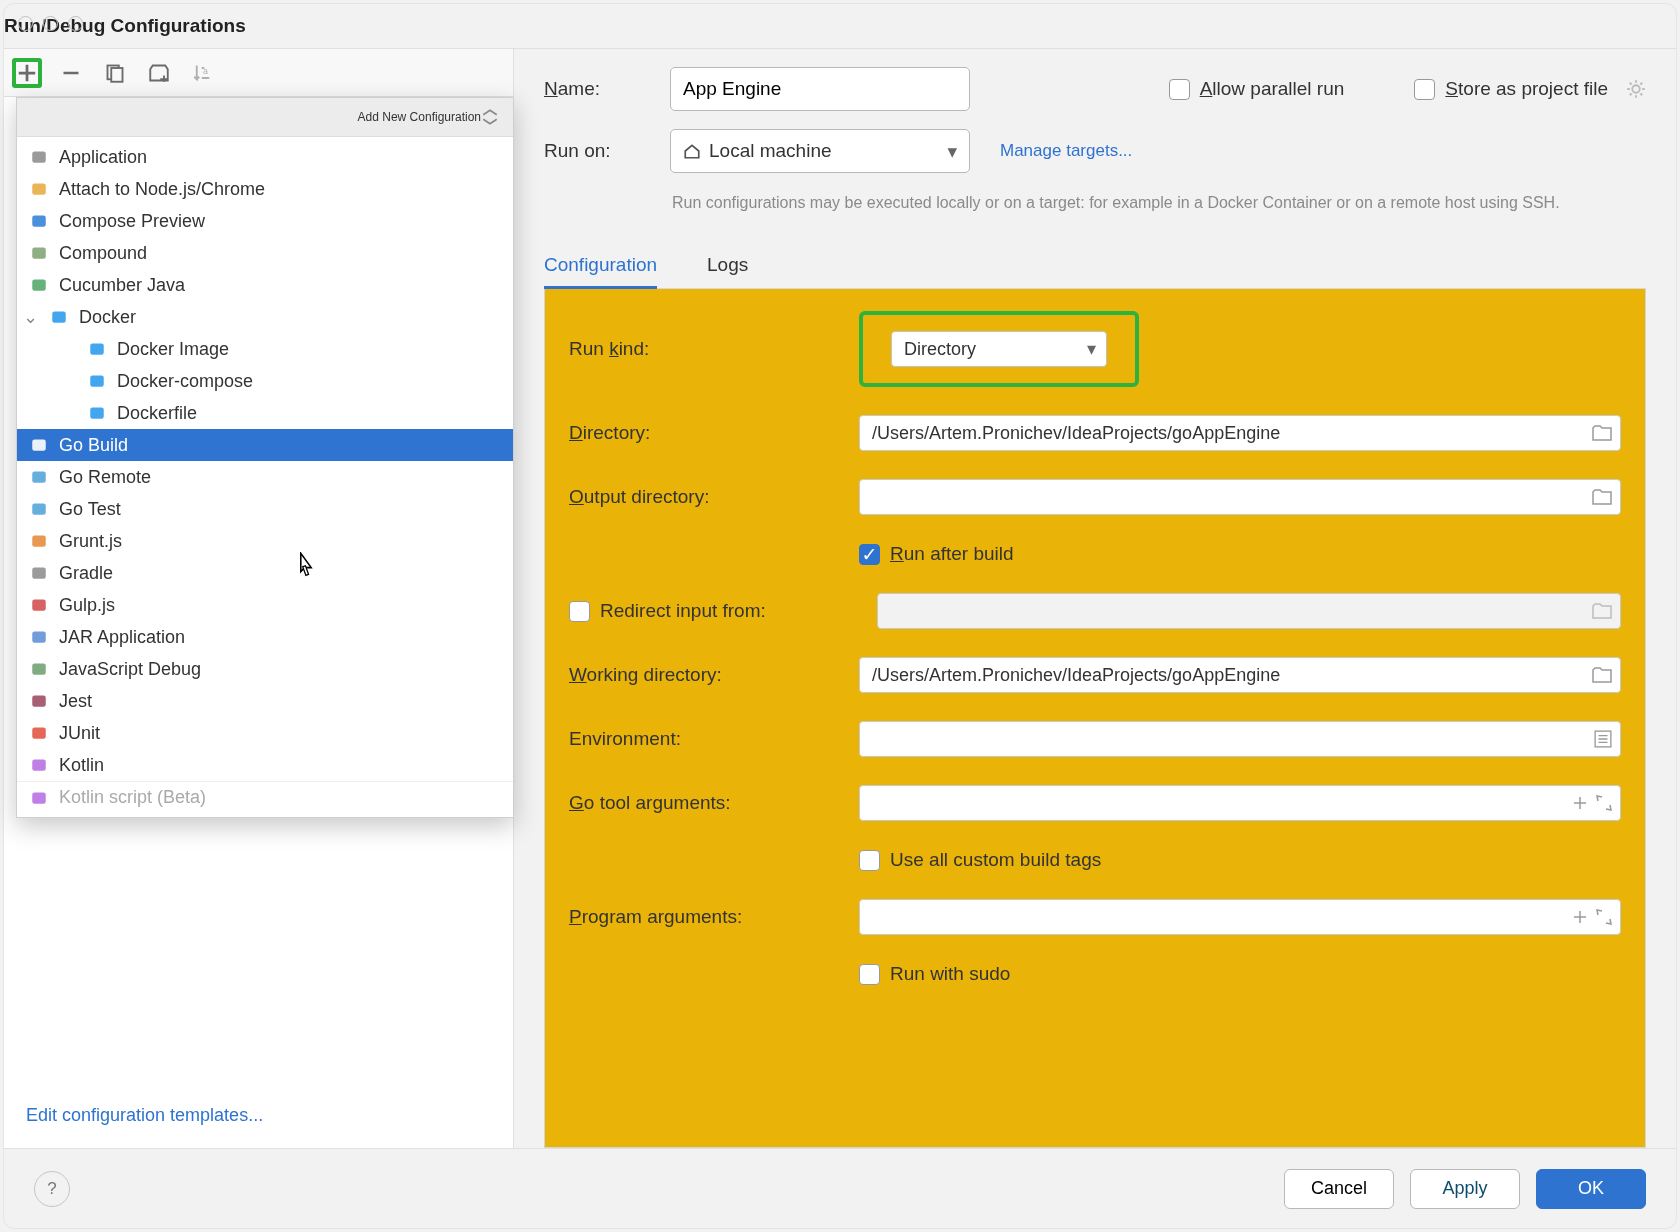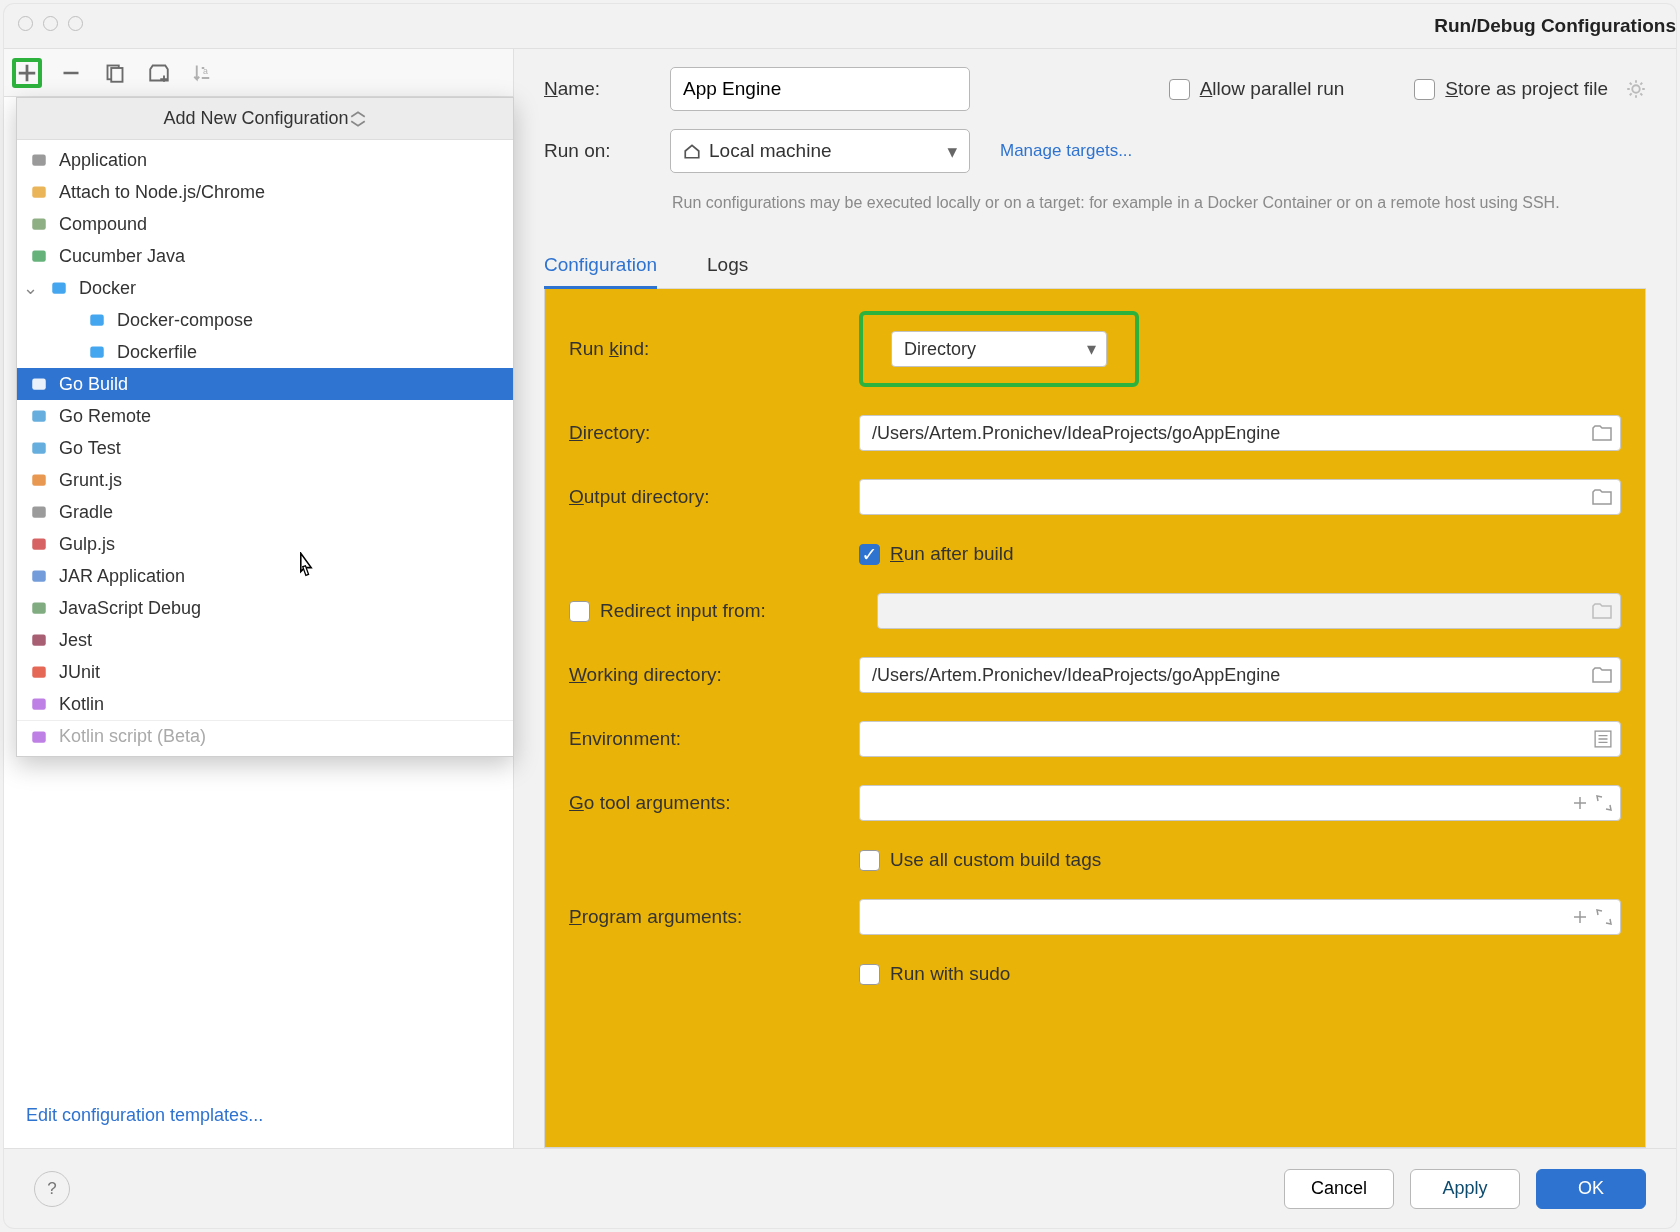--- a/index.html
+++ b/index.html
@@ -25,21 +25,21 @@
   flex-direction: column;
   box-shadow: 0 0 0 1px rgba(0,0,0,0.05);
 }
 
 
 .title-bar {
   height: 44px;
   position: relative;
   display: flex;
   align-items: center;
-  justify-content: flex-end;
+  justify-content: flex-start;
 }
 .traffic { position: absolute; left: 14px; top: 12px; display: flex; gap: 10px; }
 .traffic span { width: 15px; height: 15px; border-radius: 50%; border: 1px solid #bfbfbf; display: inline-block; }
 .dlg-title { font-weight: 600; font-size: 19px; color: #222; }
 
 
 .body { flex: 1; display: flex; border-top: 1px solid #e0e0e0; }
 
 
 .sidebar {
@@ -76,25 +76,25 @@
   position: absolute;
   left: 12px; top: 0;
   width: 498px;
   background: #fff;
   border: 1px solid #cfcfcf;
   box-shadow: 0 8px 24px rgba(0,0,0,0.22);
 }
 .panel-head {
   display: flex;
   align-items: center;
-  justify-content: center;
+  justify-content: flex-end;
   padding: 10px 14px;
   background: #ececec;
   border-bottom: 1px solid #ddd;
-  font-size: 18px;
+  font-size: 12px;
 }
 .tree { padding: 4px 0; }
 .tree-item {
   display: flex;
   align-items: center;
   gap: 10px;
   padding: 4px 12px 4px 40px;
   min-height: 32px;
   font-size: 18px;
   cursor: pointer;
@@ -290,20 +290,28 @@
                 <span class="icon">
     <svg width="18" height="18" viewBox="0 0 16 16">
                     <rect x="2" y="3" width="12" height="10" rx="2" fill="#e6a83c" opacity="0.85"></rect>
                   </svg>
   </span>
                 <span>Attach to Node.js/Chrome</span>
               </div>
               <div class="tree-item level1">
                 <span class="icon">
     <svg width="18" height="18" viewBox="0 0 16 16">
+                    <rect x="2" y="3" width="12" height="10" rx="2" fill="#2b7dd6" opacity="0.85"></rect>
+                  </svg>
+  </span>
+                <span>Compose Preview</span>
+              </div>
+              <div class="tree-item level1">
+                <span class="icon">
+    <svg width="18" height="18" viewBox="0 0 16 16">
                     <rect x="2" y="3" width="12" height="10" rx="2" fill="#7aa06e" opacity="0.85"></rect>
                   </svg>
   </span>
                 <span>Compound</span>
               </div>
               <div class="tree-item level1">
                 <span class="icon">
     <svg width="18" height="18" viewBox="0 0 16 16">
                     <rect x="2" y="3" width="12" height="10" rx="2" fill="#4aa564" opacity="0.85"></rect>
                   </svg>
@@ -311,20 +319,28 @@
                 <span>Cucumber Java</span>
               </div>
               <div class="tree-item level1 has-chevron">
                 <span class="chev">⌄</span>
                 <span class="icon">
     <svg width="18" height="18" viewBox="0 0 16 16">
                     <rect x="2" y="3" width="12" height="10" rx="2" fill="#2496ed" opacity="0.85"></rect>
                   </svg>
   </span>
                 <span>Docker</span>
+              </div>
+              <div class="tree-item level2">
+                <span class="icon">
+    <svg width="18" height="18" viewBox="0 0 16 16">
+                    <rect x="2" y="3" width="12" height="10" rx="2" fill="#2496ed" opacity="0.85"></rect>
+                  </svg>
+  </span>
+                <span>Docker Image</span>
               </div>
               <div class="tree-item level2">
                 <span class="icon">
     <svg width="18" height="18" viewBox="0 0 16 16">
                     <rect x="2" y="3" width="12" height="10" rx="2" fill="#2496ed" opacity="0.85"></rect>
                   </svg>
   </span>
                 <span>Docker-compose</span>
               </div>
               <div class="tree-item level2">

